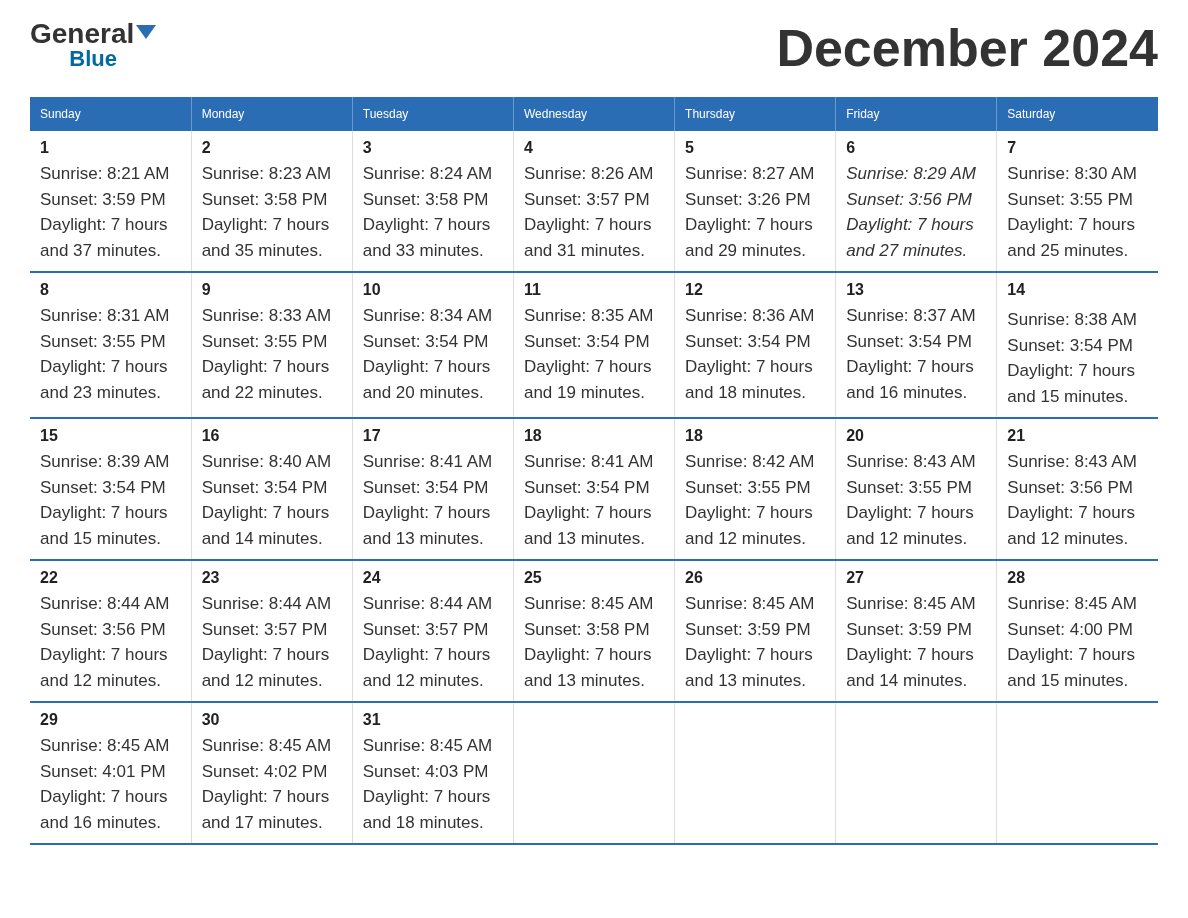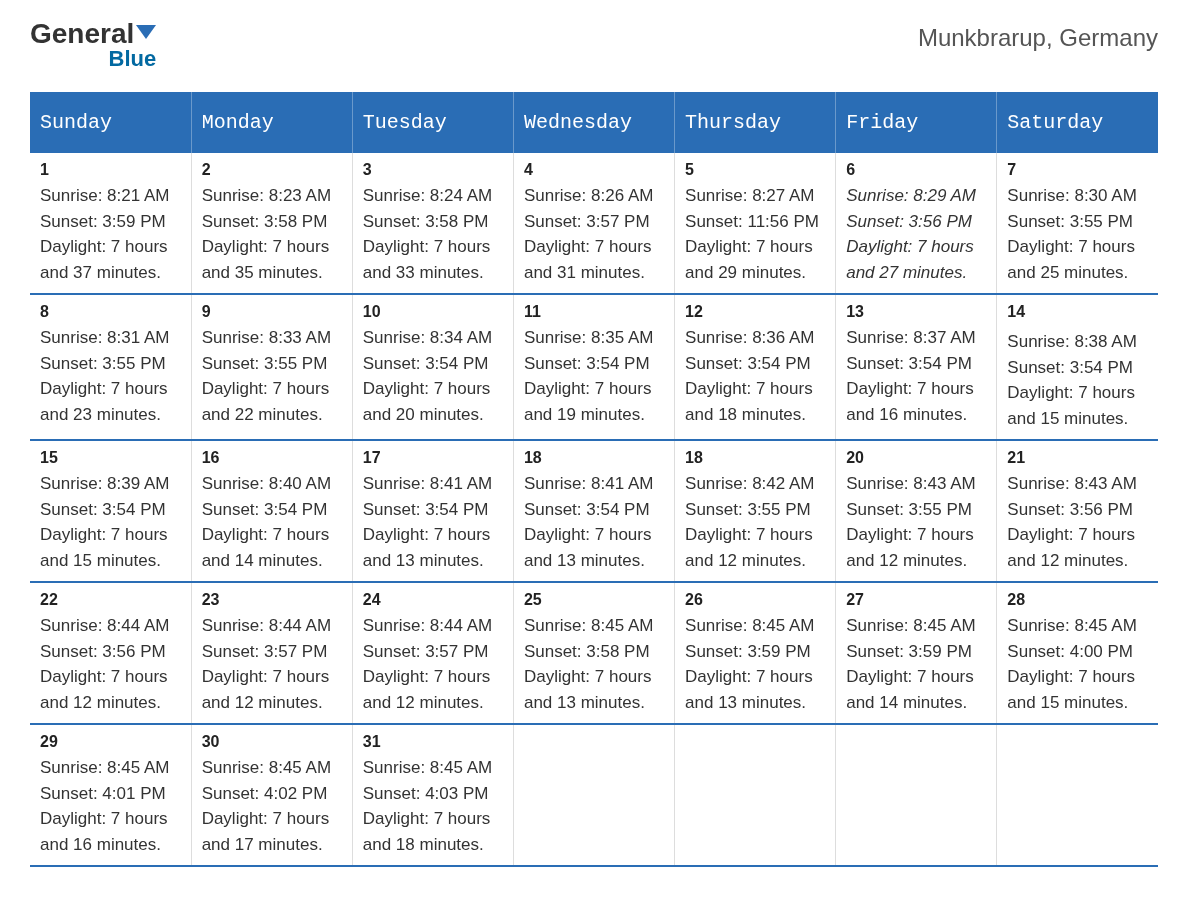--- a/index.html
+++ b/index.html
@@ -12,21 +12,21 @@
     }
     .header {
       display: flex;
       justify-content: space-between;
       align-items: flex-start;
       margin-bottom: 20px;
     }
     .logo {
       display: flex;
       flex-direction: column;
-      align-items: flex-end;
+      align-items: center;
     }
     .logo-text {
       font-size: 28px;
       font-weight: bold;
       color: #333;
       line-height: 1;
     }
     .logo-triangle {
       display: inline-block;
       width: 0;
@@ -62,26 +62,25 @@
     table {
       width: 100%;
       border-collapse: collapse;
       font-size: 13.5px;
     }
     thead tr {
       background: #2a6db5;
       color: #fff;
     }
     thead th {
-      padding: 19px 10px;
+      padding: 10px 10px;
       text-align: left;
       font-weight: normal;
-      font-size: 20px;
+      font-size: 12px;
       border-right: 1px solid rgba(255,255,255,0.3);
-      font-family: Liberation Mono, monospace;
     }
     thead th:last-child { border-right: none; }
     tbody tr {
       border-bottom: 2px solid #2a6db5;
     }
     tbody tr:last-child {
       border-bottom: 2px solid #2a6db5;
     }
     tbody td {
       padding: 8px 10px;
@@ -111,21 +110,21 @@
 <body>
 
 <div class="header">
   <div class="logo">
     <div class="logo-text">
       General<span class="logo-triangle"></span>
     </div>
     <div class="logo-bottom">Blue</div>
   </div>
   <div class="title-section">
-    <div class="subtitle">Munkbrarup, Germany</div>
+    <div class="main-title">December 2024</div>
   </div>
 </div>
 
 <table>
   <thead>
     <tr>
     <th>Sunday</th>
         <th>Monday</th>
         <th>Tuesday</th>
         <th>Wednesday</th>
@@ -160,21 +159,21 @@
         <td>
           <span class="day-num">4</span>
           <div class="day-info" style="white-space: pre-line;">Sunrise: 8:26 AM
 Sunset: 3:57 PM
 Daylight: 7 hours
 and 31 minutes.</div>
         </td>
         <td>
           <span class="day-num">5</span>
           <div class="day-info" style="white-space: pre-line;">Sunrise: 8:27 AM
-Sunset: 11:56 PM
+Sunset: 3:26 PM
 Daylight: 7 hours
 and 29 minutes.</div>
         </td>
         <td>
           <span class="day-num">6</span>
           <div class="day-info" style="white-space: pre-line; font-style: italic;">Sunrise: 8:29 AM
 Sunset: 3:56 PM
 Daylight: 7 hours
 and 27 minutes.</div>
         </td>

